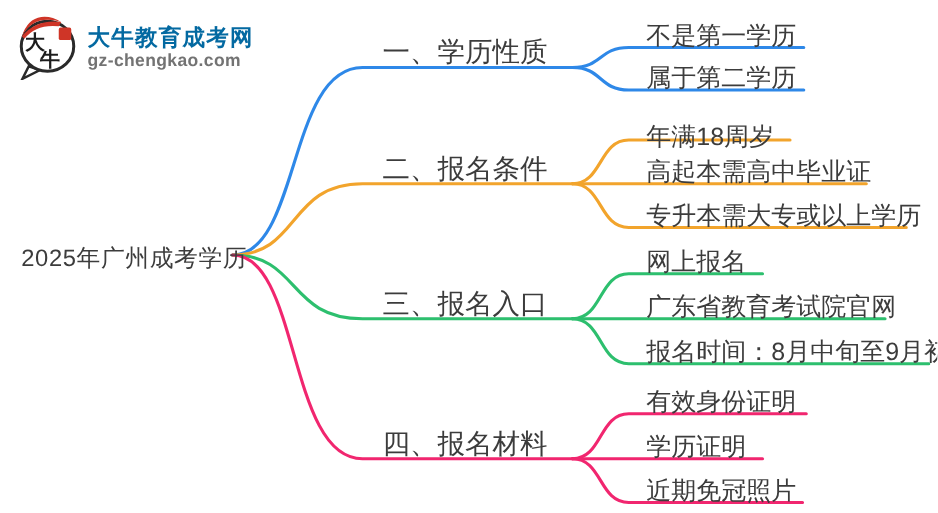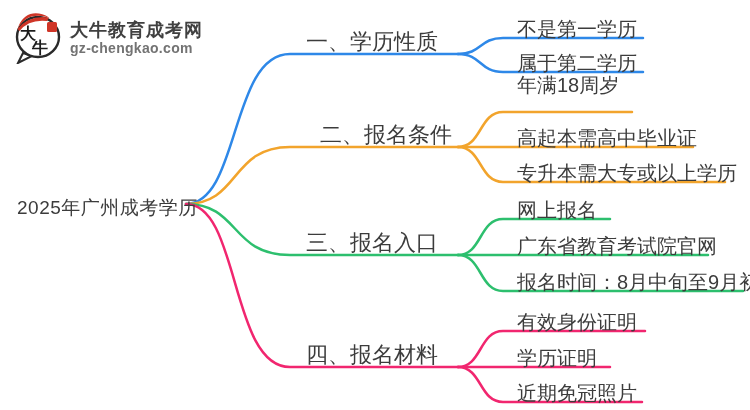--- a/index.html
+++ b/index.html
@@ -40,21 +40,21 @@
     left: 13px; top: 12px;
     display: flex;
     align-items: center;
     gap: 7px;
     cursor: pointer;
   }
   .logo-icon { width: 50px; height: 52px; }
   .logo-text-main {
     font-size: 18px;
     font-weight: bold;
-    color: #404040;
+    color: #0369a1;
     letter-spacing: 1px;
     line-height: 1.15;
   }
   .logo-text-domain {
     font-size: 14px;
     font-weight: bold;
     color: #737373;
     letter-spacing: 0.3px;
     line-height: 1.15;
   }
@@ -106,28 +106,28 @@
     </svg>
     <div>
       <div class="logo-text-main">大牛教育成考网</div>
       <div class="logo-text-domain">gz-chengkao.com</div>
     </div>
   </div>
 
   <div class="label root-label" style="left:17px; top:196px;">2025年广州成考学历</div>
 
   <div class="label branch-label" style="left:282px; top:28px;">一、学历性质</div>
-  <div class="label branch-label" style="left:296px; top:121px;text-align:center;">二、报名条件</div>
+  <div class="label branch-label" style="left:282px; top:121px;text-align:center;">二、报名条件</div>
   <div class="label branch-label" style="left:282px; top:229px;">三、报名入口</div>
   <div class="label branch-label" style="left:282px; top:341px;">四、报名材料</div>
 
   <div class="label leaf-label" style="left:517px; top:17px;">不是第一学历</div>
   <div class="label leaf-label" style="left:517px; top:51px;">属于第二学历</div>
 
-  <div class="label leaf-label" style="left:517px; top:73px;">年满18周岁</div>
+  <div class="label leaf-label" style="left:517px; top:98px;">年满18周岁</div>
   <div class="label leaf-label" style="left:517px; top:126px;">高起本需高中毕业证</div>
   <div class="label leaf-label" style="left:517px; top:161px;">专升本需大专或以上学历</div>
 
   <div class="label leaf-label" style="left:517px; top:198px;">网上报名</div>
   <div class="label leaf-label" style="left:517px; top:234px;">广东省教育考试院官网</div>
   <div class="label leaf-label" style="left:517px; top:270px;">报名时间：8月中旬至9月初</div>
 
   <div class="label leaf-label" style="left:517px; top:310px;">有效身份证明</div>
   <div class="label leaf-label" style="left:517px; top:346px;">学历证明</div>
   <div class="label leaf-label" style="left:517px; top:381px;">近期免冠照片</div>

